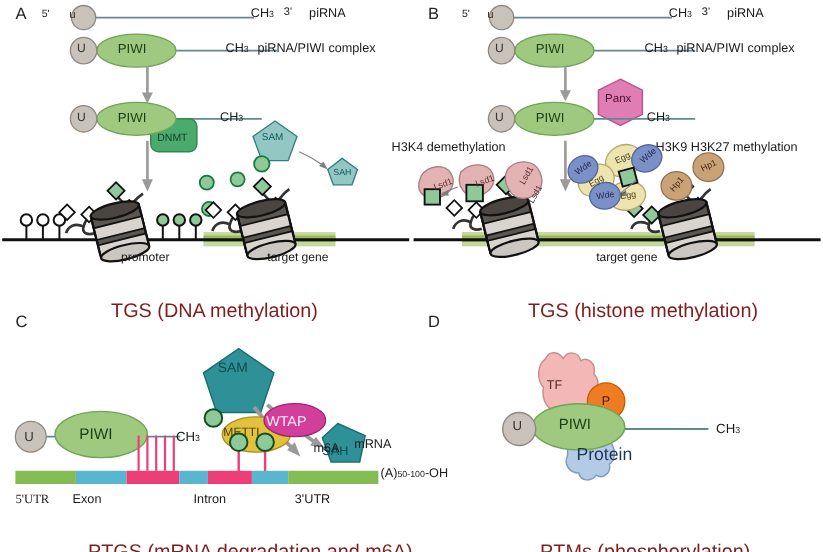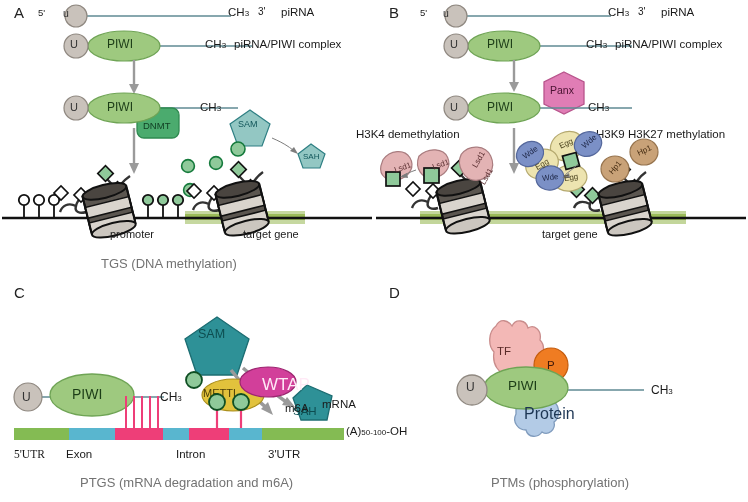--- a/index.html
+++ b/index.html
@@ -2,21 +2,21 @@
 <html><head>
 <meta charset="utf-8">
 <style>
   html,body{margin:0;padding:0;background:#ffffff;}
   body{width:748px;height:502px;overflow:hidden;
        font-family:"Liberation Sans","DejaVu Sans",sans-serif;color:#1a1a1a;}
   #root{position:relative;width:748px;height:502px;}
   .panel{position:absolute;}
   .lbl{position:absolute;white-space:nowrap;}
   .panel-letter{font-size:15px;color:#222;}
-  .caption{font-size:13px;color:#737373;}
+  .caption{font-size:18px;color:#7f1d1d;margin-top:16px;}
   .txt{font-size:11.5px;color:#1a1a1a;}
   .txt-sm{font-size:10px;}
   svg{display:block;overflow:visible;}
   .sub{font-size:8px;}
 </style>
 </head>
 <body>
 
 <div id="root">
 
@@ -282,41 +282,42 @@
     <div class="lbl" style="left:185px;top:139px;font-size:8px;color:#4a431f;transform:rotate(-25deg);">Egg</div>
     <div class="lbl" style="left:207px;top:137px;font-size:8px;color:#1e2747;transform:rotate(-40deg);">Wde</div>
     <div class="lbl" style="left:161px;top:160px;font-size:8px;color:#4a431f;transform:rotate(-30deg);">Egg</div>
     <div class="lbl" style="left:148px;top:148px;font-size:8px;color:#1e2747;transform:rotate(-35deg);">Wde</div>
     <div class="lbl" style="left:190px;top:173px;font-size:8px;color:#4a431f;transform:rotate(-8deg);">Egg</div>
     <div class="lbl" style="left:168px;top:173px;font-size:8px;color:#1e2747;transform:rotate(-8deg);">Wde</div>
     <div class="lbl" style="left:263px;top:146px;font-size:8px;color:#452c12;transform:rotate(-25deg);">Hp1</div>
     <div class="lbl" style="left:234px;top:163px;font-size:8px;color:#452c12;transform:rotate(-50deg);">Hp1</div>
 
     <div class="lbl txt" style="left:168px;top:228px;font-size:11px;">target gene</div>
+    <div class="lbl caption" style="left:106px;top:256px;">TGS (histone methylation)</div>
   </div>
 
   <div class="panel" style="left:0;top:280px;width:374px;height:222px;">
 
     <div class="lbl panel-letter" style="left:14px;top:4px;">C</div>
 
     <svg style="position:absolute;left:185px;top:32px;" width="160" height="115">
       <polygon points="32,5 64,27 52,63 12,63 0,27" fill="#2e9197" stroke="#1c6d72" stroke-width="1.3"></polygon>
       <circle cx="9" cy="68" r="8" fill="#8fc99a" stroke="#0f4f23" stroke-width="1.8"></circle>
 
       <path d="M46,58 C60,76 72,88 84,98" stroke="#9a9a9a" stroke-width="3.4" fill="none"></path>
       <polygon points="88,103 76,97 83,90" fill="#9a9a9a"></polygon>
       <path d="M58,56 C74,70 90,82 104,92" stroke="#9a9a9a" stroke-width="3.4" fill="none"></path>
       <polygon points="110,95 97,93 102,85" fill="#9a9a9a"></polygon>
       <ellipse cx="48" cy="83" rx="31" ry="16" fill="#e2c23c" stroke="#ab8f1c" stroke-width="1.2"></ellipse>
       <ellipse cx="83" cy="70" rx="28" ry="15" fill="#d23f9a" stroke="#9c2570" stroke-width="1.2"></ellipse>
       <polygon points="122,73 147,84 142,108 116,108 108,86" fill="#2e9197" stroke="#1c6d72" stroke-width="1.3"></polygon>
     </svg>
     <div class="lbl" style="left:198px;top:47px;font-size:12.5px;color:#0d4d50;">SAM</div>
     <div class="lbl" style="left:203px;top:107px;font-size:11px;color:#4a3d06;">METTL</div>
-    <div class="lbl" style="left:262px;top:95px;font-size:17px;color:#ffe9f6;">WTAP</div>
+    <div class="lbl" style="left:242px;top:95px;font-size:13px;color:#ffe9f6;">WTAP</div>
     <div class="lbl" style="left:456px;top:0px;"></div>
     <div class="lbl" style="left:458px;top:0;"></div>
     <div class="lbl" style="left:457px;top:0;"></div>
     <div class="lbl" style="left:459px;top:0;"></div>
     <div class="lbl" style="left:455px;top:0;"></div>
     <div class="lbl" style="left:458px;top:0;"></div>
     <div class="lbl" style="left:458px;top:0;"></div>
     <div class="lbl" style="left:460px;top:0;"></div>
     <div class="lbl" style="left:461px;top:0;"></div>
     <div class="lbl" style="left:462px;top:0;"></div>

